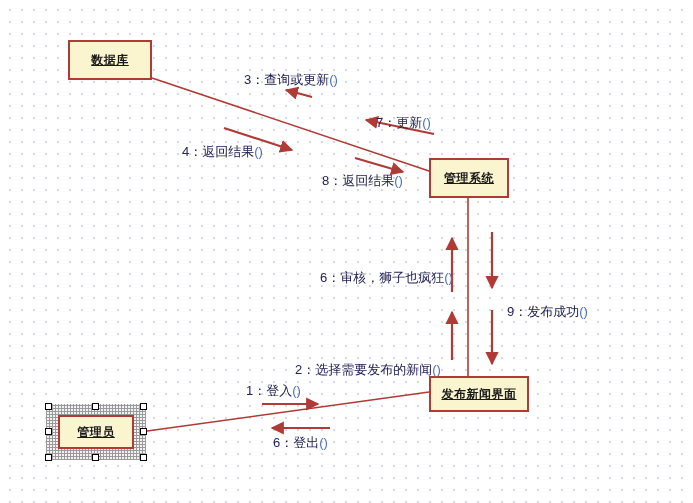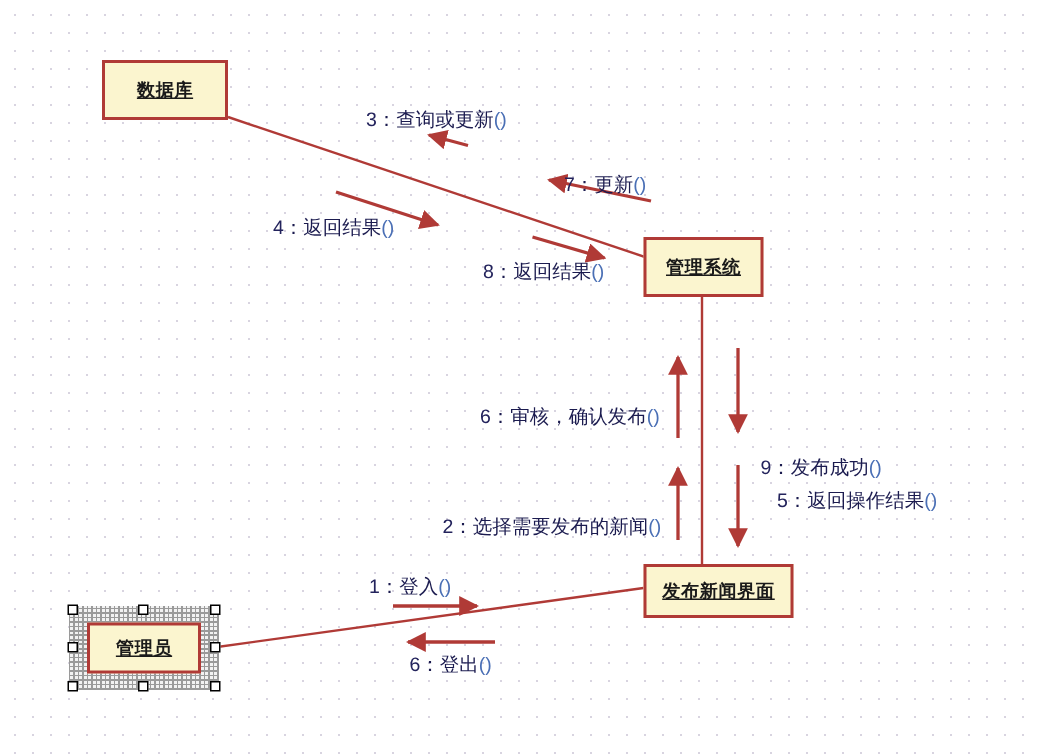--- a/index.html
+++ b/index.html
@@ -177,34 +177,31 @@
 
   <div class="msg" style="left:182px; top:143px;">
     <span class="seq">4</span><span>：</span><span>返回结果</span><span class="paren">()</span>
   </div>
 
   <div class="msg" style="left:322px; top:172px;">
     <span class="seq">8</span><span>：</span><span>返回结果</span><span class="paren">()</span>
   </div>
 
   <div class="msg" style="left:320px; top:269px;">
-    <span class="seq">6</span><span>：</span><span>审核，确认发布</span><span class="paren">()</span>
+    <span class="seq">6</span><span>：</span><span>审核，狮子也疯狂</span><span class="paren">()</span>
   </div>
 
   <div class="msg" style="left:507px; top:255px;margin-top:48px;">
     <span class="seq">9</span><span>：</span><span>发布成功</span><span class="paren">()</span>
   </div>
 
-  <div class="msg" style="left:295px; top:342px;text-align:right;">
+  <div class="msg" style="left:295px; top:361px;text-align:right;">
     <span class="seq">2</span><span>：</span><span>选择需要发布的新闻</span><span class="paren">()</span>
   </div>
 
-  <div class="msg" style="left:518px; top:325px;">
-    <span class="seq">5</span><span>：</span><span>返回操作结果</span><span class="paren">()</span>
-  </div>
 
   <div class="msg" style="left:246px; top:382px;">
     <span class="seq">1</span><span>：</span><span>登入</span><span class="paren">()</span>
   </div>
 
   <div class="msg" style="left:273px; top:434px;">
     <span class="seq">6</span><span>：</span><span>登出</span><span class="paren">()</span>
   </div>
 
 

